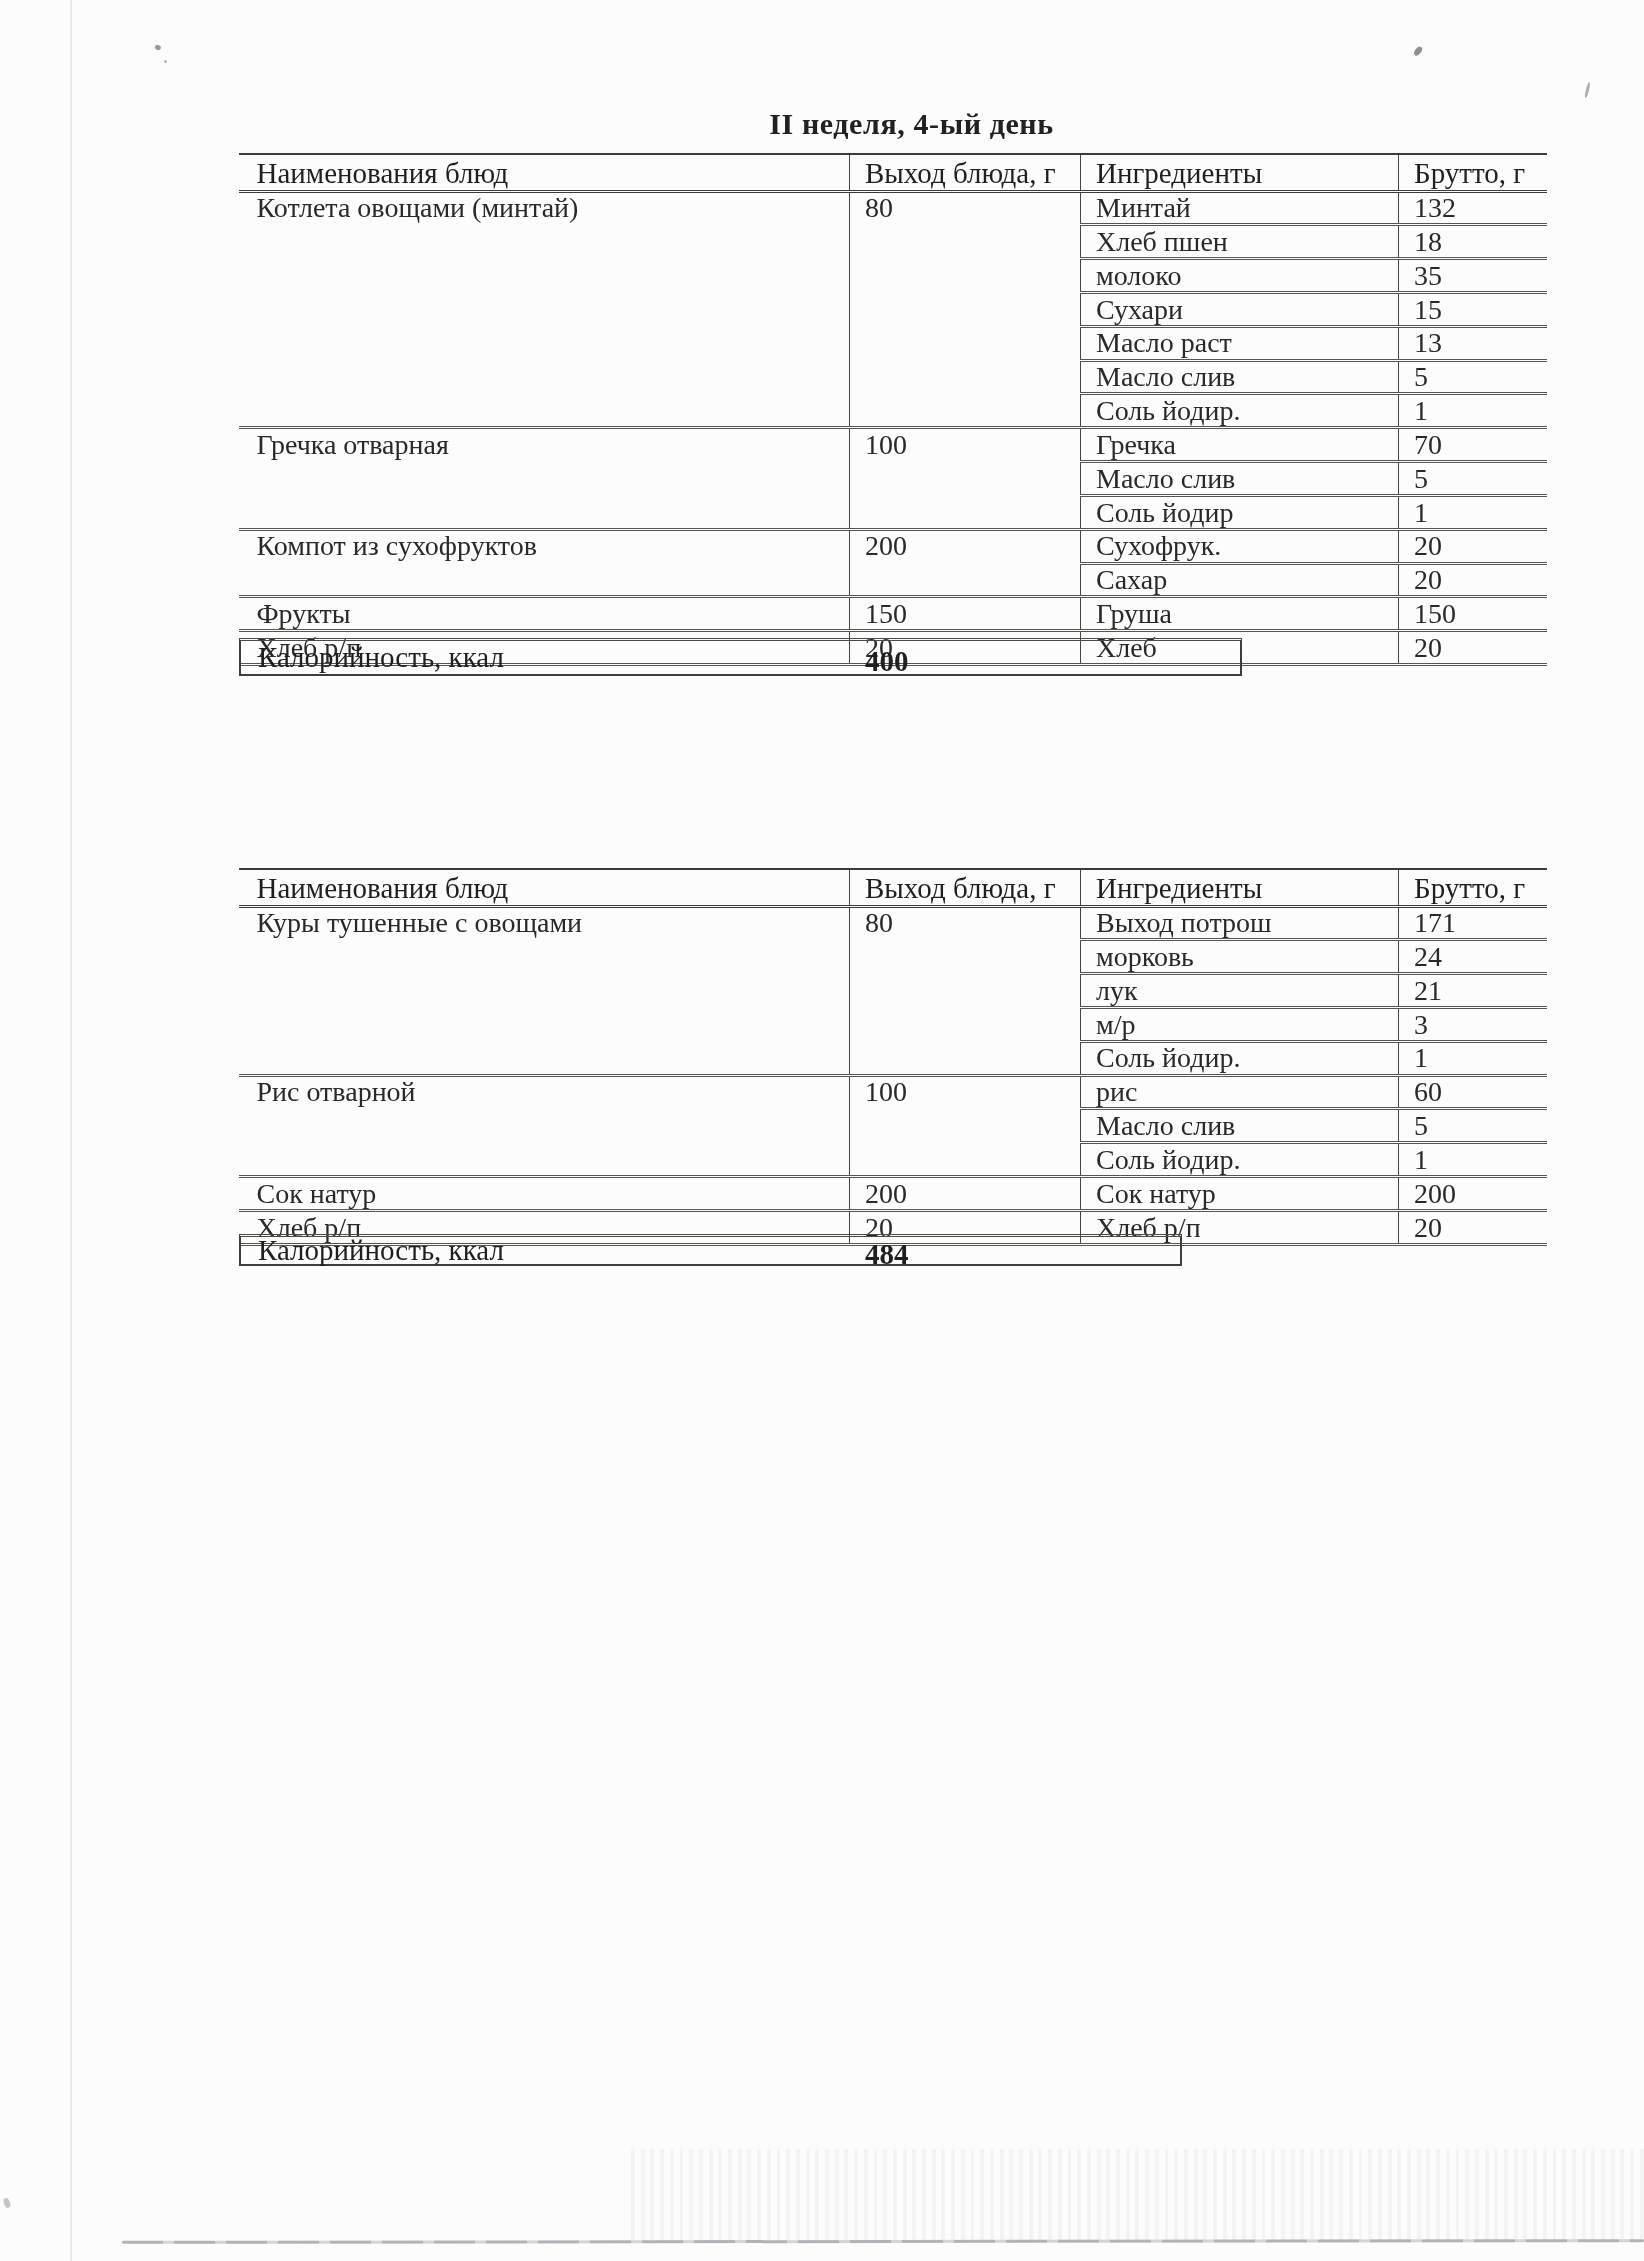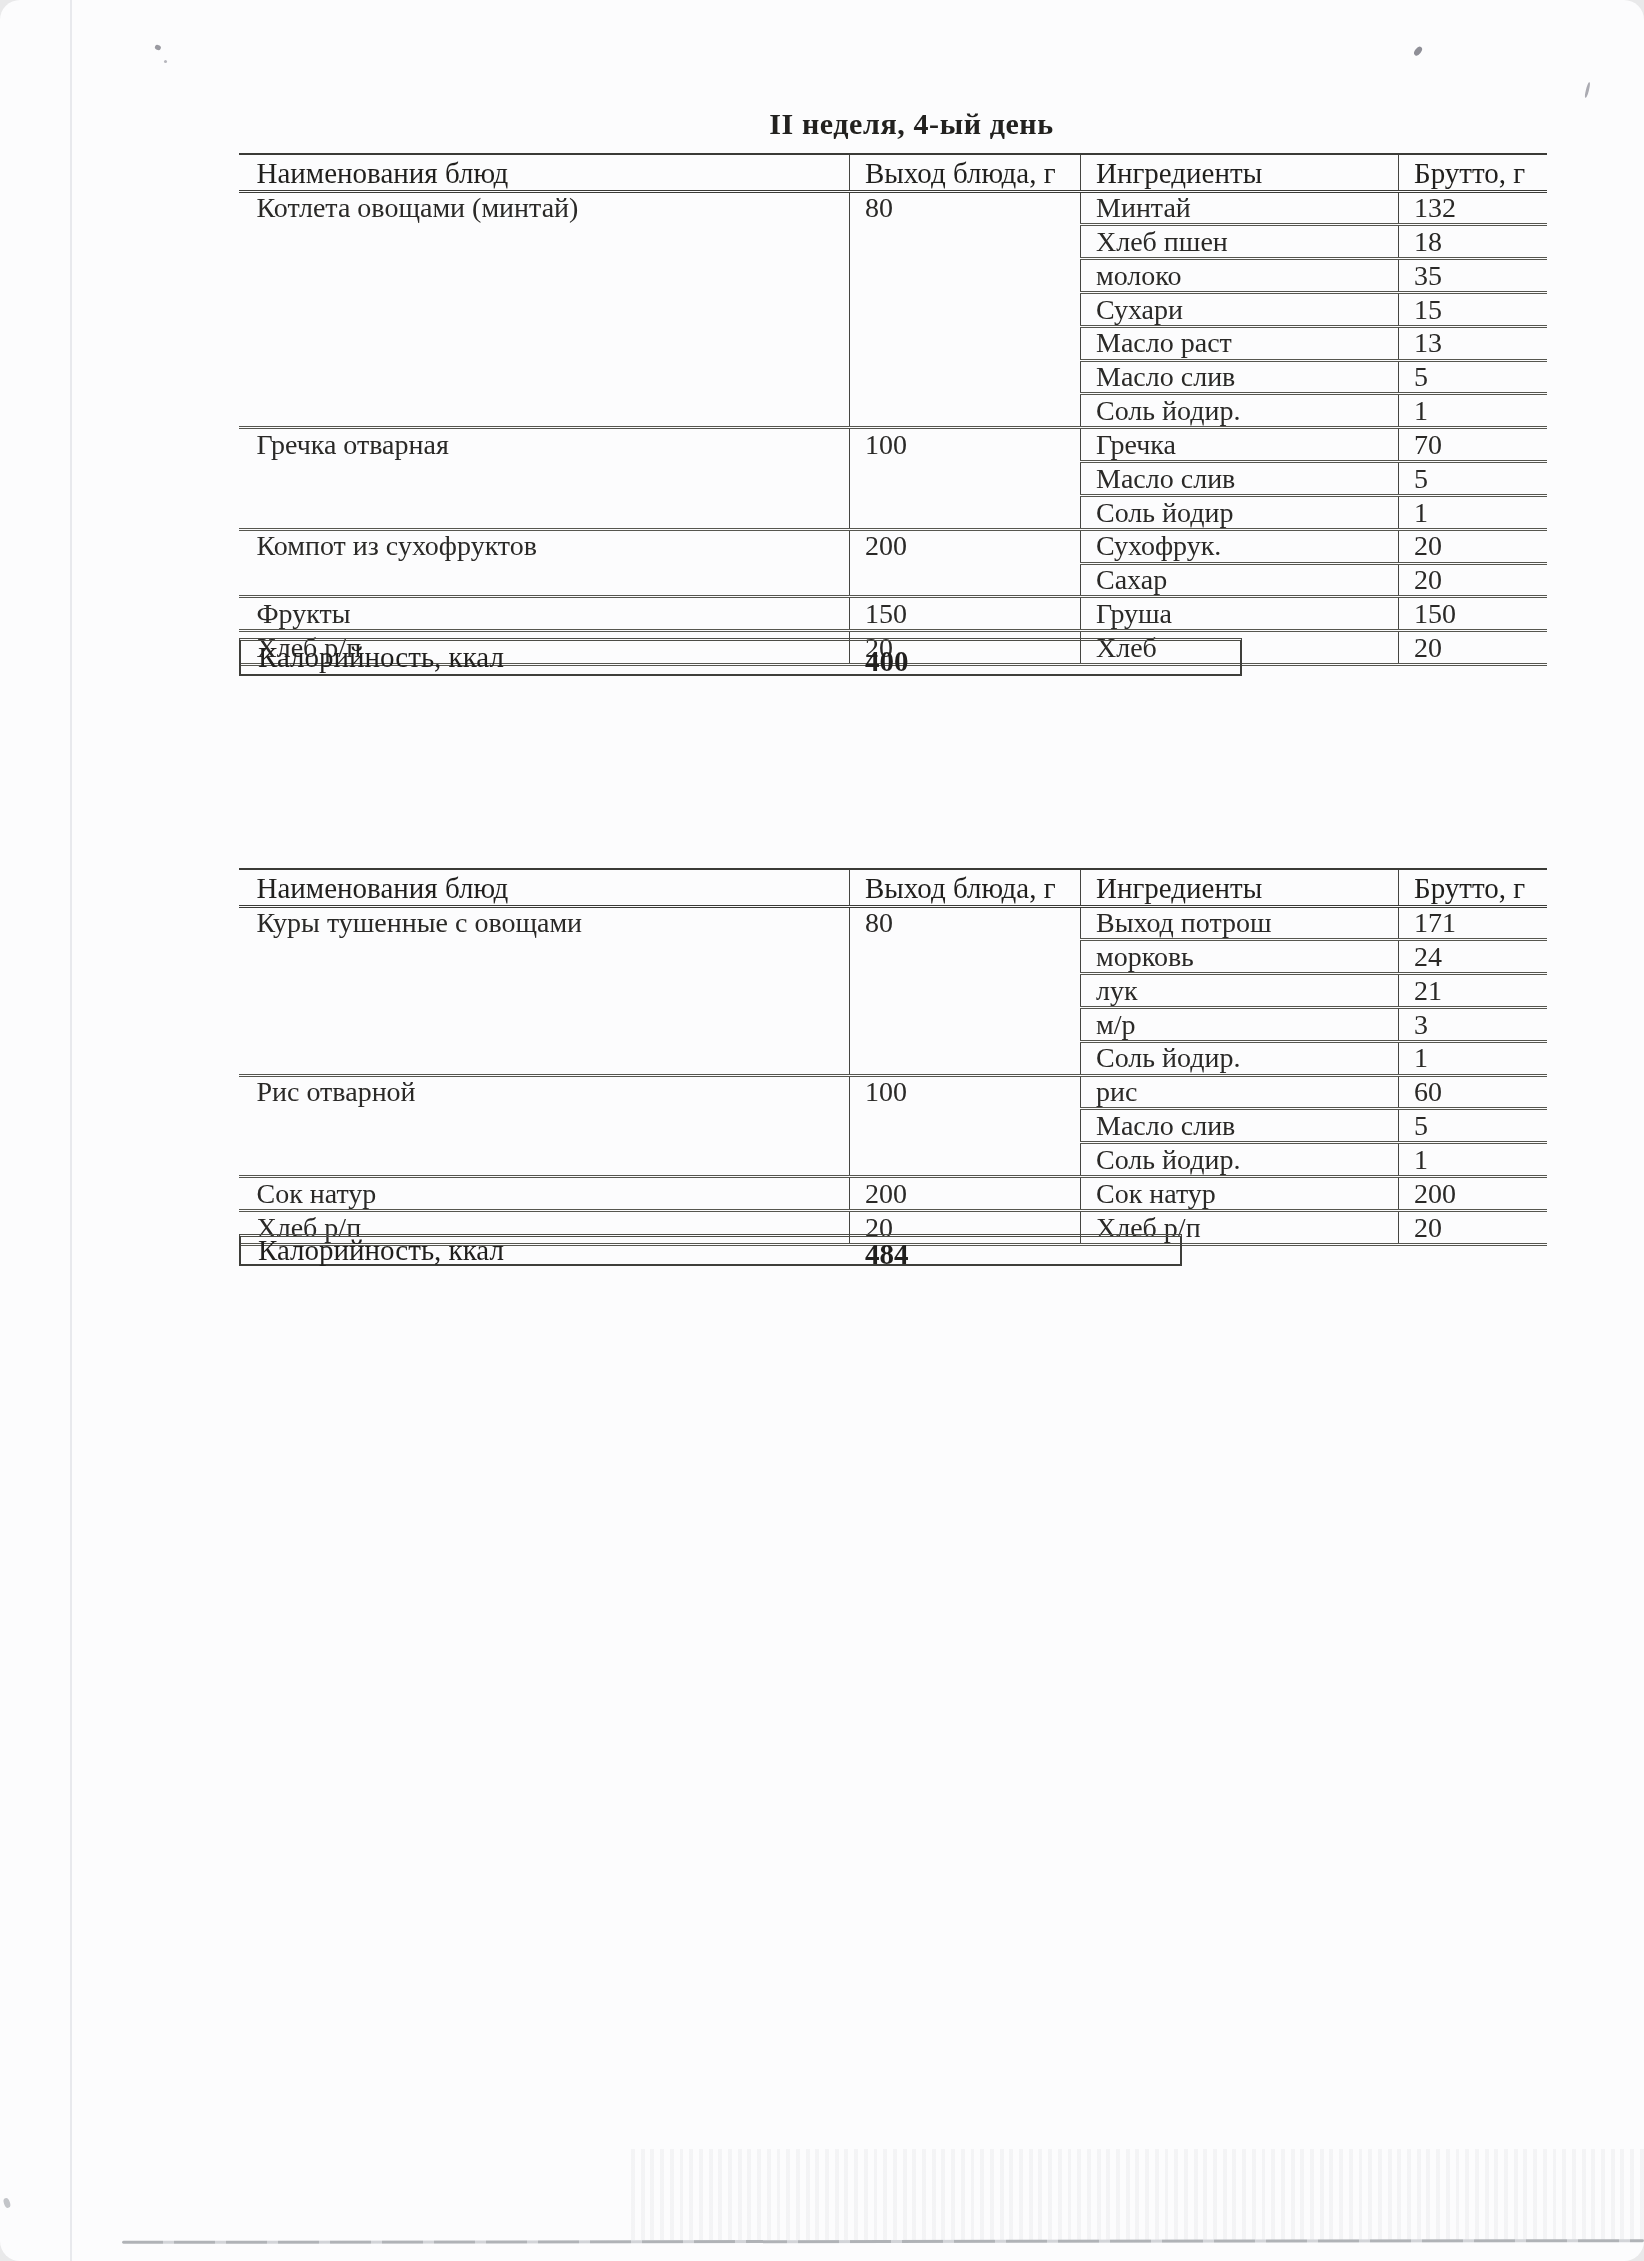--- a/index.html
+++ b/index.html
@@ -1,21 +1,20 @@
 <!DOCTYPE html>
 <html style="font-size:10.3px"><head>
 <meta charset="utf-8">
 <style>
   html,body{margin:0;padding:0;background:#e9e9ea;}
   #page{
     position:relative; width:1644px; height:2261px;
     background:#fcfcfd; overflow:hidden;
     font-family:"Liberation Serif","DejaVu Serif",serif;
     color:#262523;
-    border-radius:20px;
   }
   .page-title{
     position:absolute; left:248px; width:1327px;
     text-align:center; font-weight:bold; font-size:30px; line-height:1.05;
     color:#22211f; letter-spacing:0.6px;
   }
   #title-day4{top:108px;}
   #title-day5{top:761px;}
 
   table.menu{

